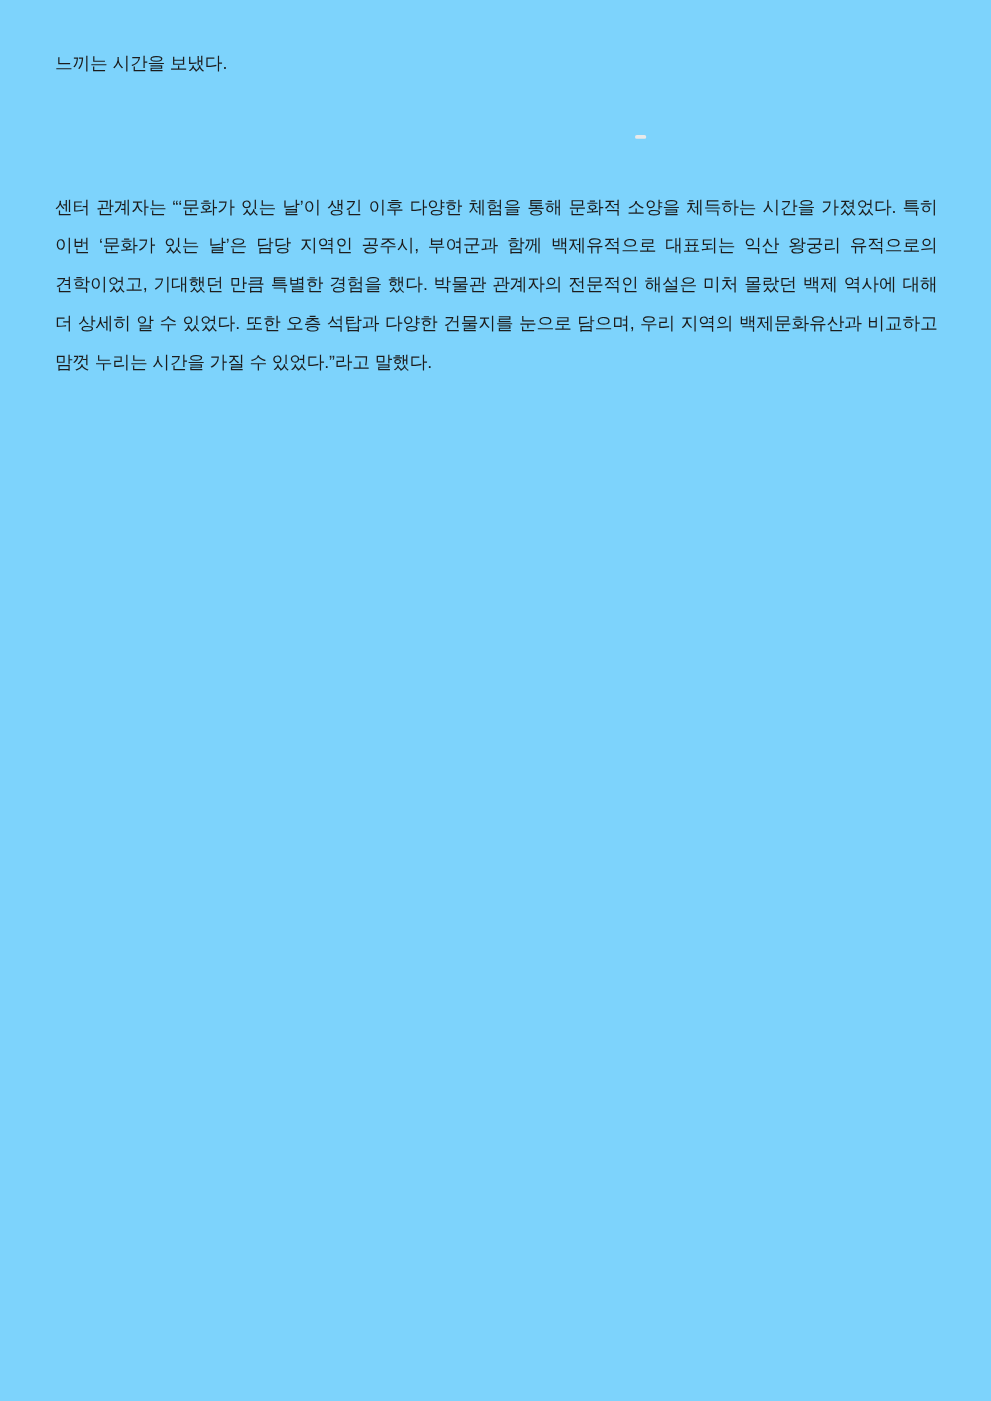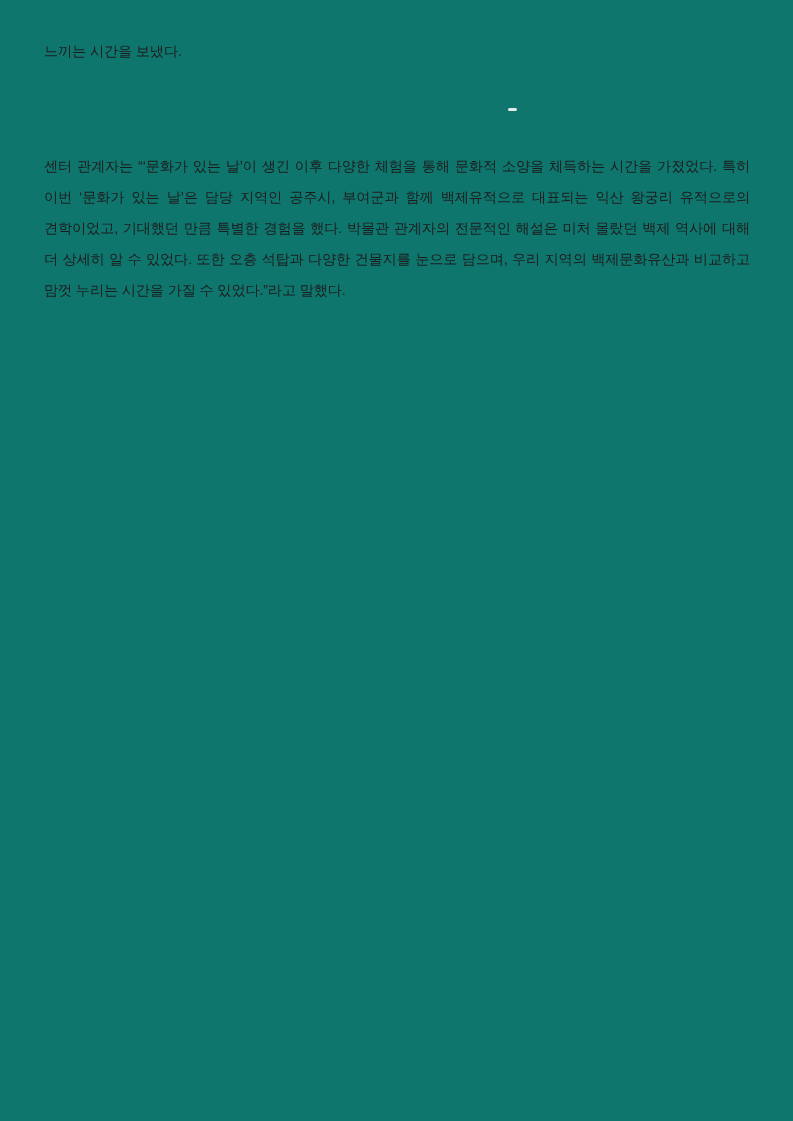--- a/index.html
+++ b/index.html
@@ -11,21 +11,21 @@
     width: 793px;
     height: 1121px;
     position: relative;
     font-family: "Liberation Sans", "DejaVu Sans", sans-serif;
     color: #1a1a1a;
     overflow: hidden;
   }
   .page {
     position: absolute;
     inset: 0;
-    background: #0f766e;
+    background: #7dd3fc;
   }
   .content {
     position: absolute;
     left: 44px;
     top: 36px;
     width: 706px;
   }
   .para {
     font-size: 14.2px;
     line-height: 31px;

